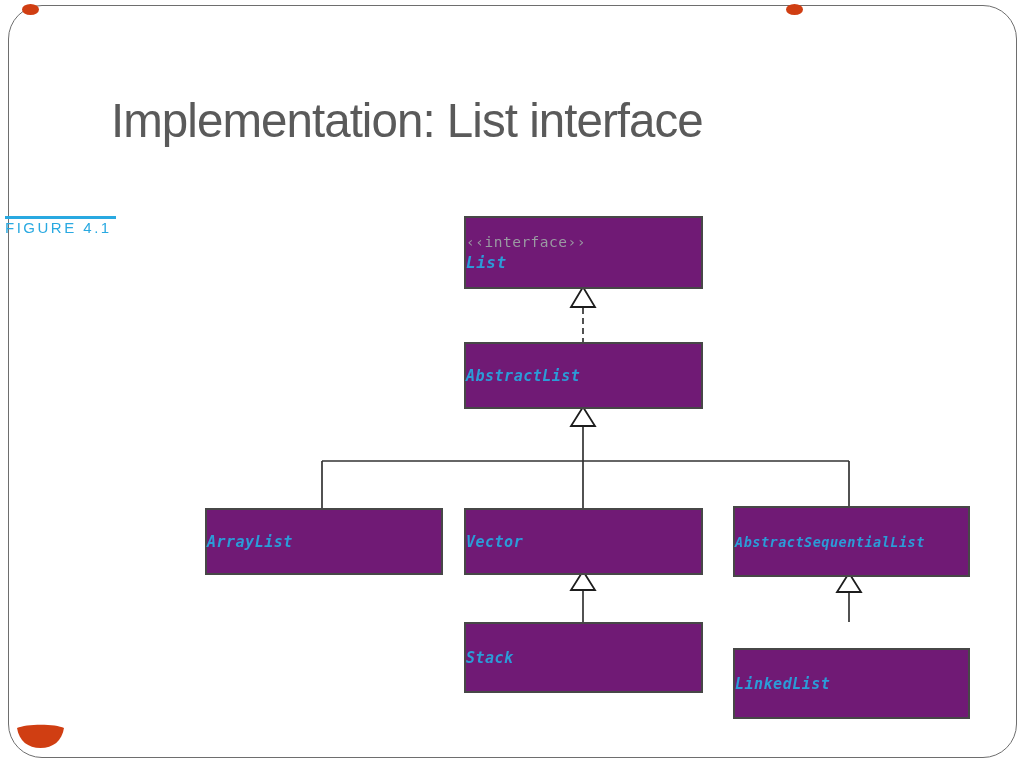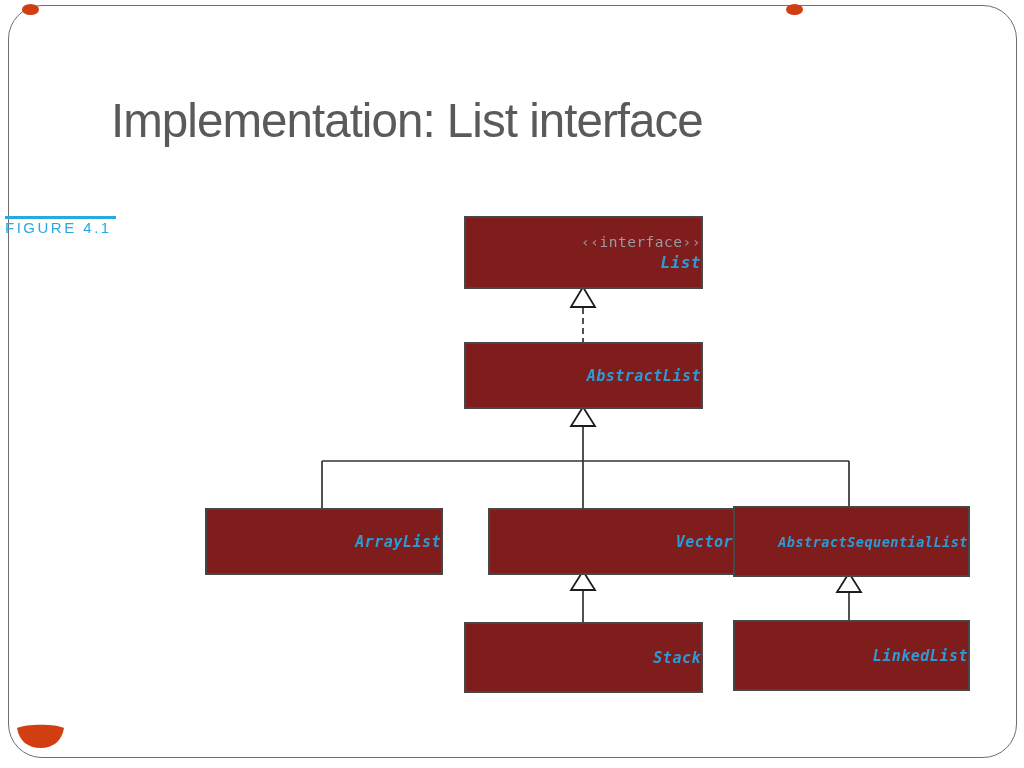--- a/index.html
+++ b/index.html
@@ -30,40 +30,40 @@
   .figure-label{position:absolute;left:5px;top:219px;
     font-size:15px;font-weight:normal;letter-spacing:2.5px;
     color:var(--accent-blue,#29a9e1);white-space:nowrap;}
   .figure-caption{position:absolute;left:5px;top:253px;width:200px;
     font-size:15.5px;color:#2e2e2e;line-height:27px;}
   .figure-caption .code{font-family:"DejaVu Sans Mono",monospace;font-size:15px;color:#1f1f1f;}
 
   
   .connectors{position:absolute;left:0;top:0;z-index:1;}
   .class-box{
-    position:absolute;z-index:2;background:#7f1d1d;border:2px solid #474747;
-    display:flex;flex-direction:column;align-items:flex-end;justify-content:center;
+    position:absolute;z-index:2;background:#701a75;border:2px solid #474747;
+    display:flex;flex-direction:column;align-items:flex-start;justify-content:center;
     font-family:"DejaVu Sans Mono",monospace;
   }
   .class-name{
     color:var(--class-name-blue,#2b9cd8);font-weight:bold;font-style:italic;
     font-size:15px;letter-spacing:.5px;white-space:nowrap;
   }
   .stereotype{
     color:var(--stereotype-gray,#9a9aa2);font-size:14.5px;letter-spacing:.5px;
     margin-bottom:3px;white-space:nowrap;
   }
   .box-list{left:464px;top:216px;width:235px;height:69px;}
   .box-abstractlist{left:464px;top:342px;width:235px;height:63px;}
   .box-arraylist{left:205px;top:508px;width:234px;height:63px;}
-  .box-vector{left:488px;top:508px;width:235px;height:63px;padding-left:8px;}
+  .box-vector{left:464px;top:508px;width:235px;height:63px;}
   .box-asl{left:733px;top:506px;width:233px;height:67px;}
   .box-asl .class-name{font-size:13.5px;}
   .box-stack{left:464px;top:622px;width:235px;height:67px;}
-  .box-linkedlist{left:733px;top:620px;width:233px;height:67px;}
+  .box-linkedlist{left:733px;top:648px;width:233px;height:67px;}
 
   
   .bottom-decoration{position:absolute;left:0;top:0;z-index:3;}
 </style>
 </head>
 <body>
 
 <div class="slide-frame"></div>
 
 <div class="dot dot-top-left"></div>

